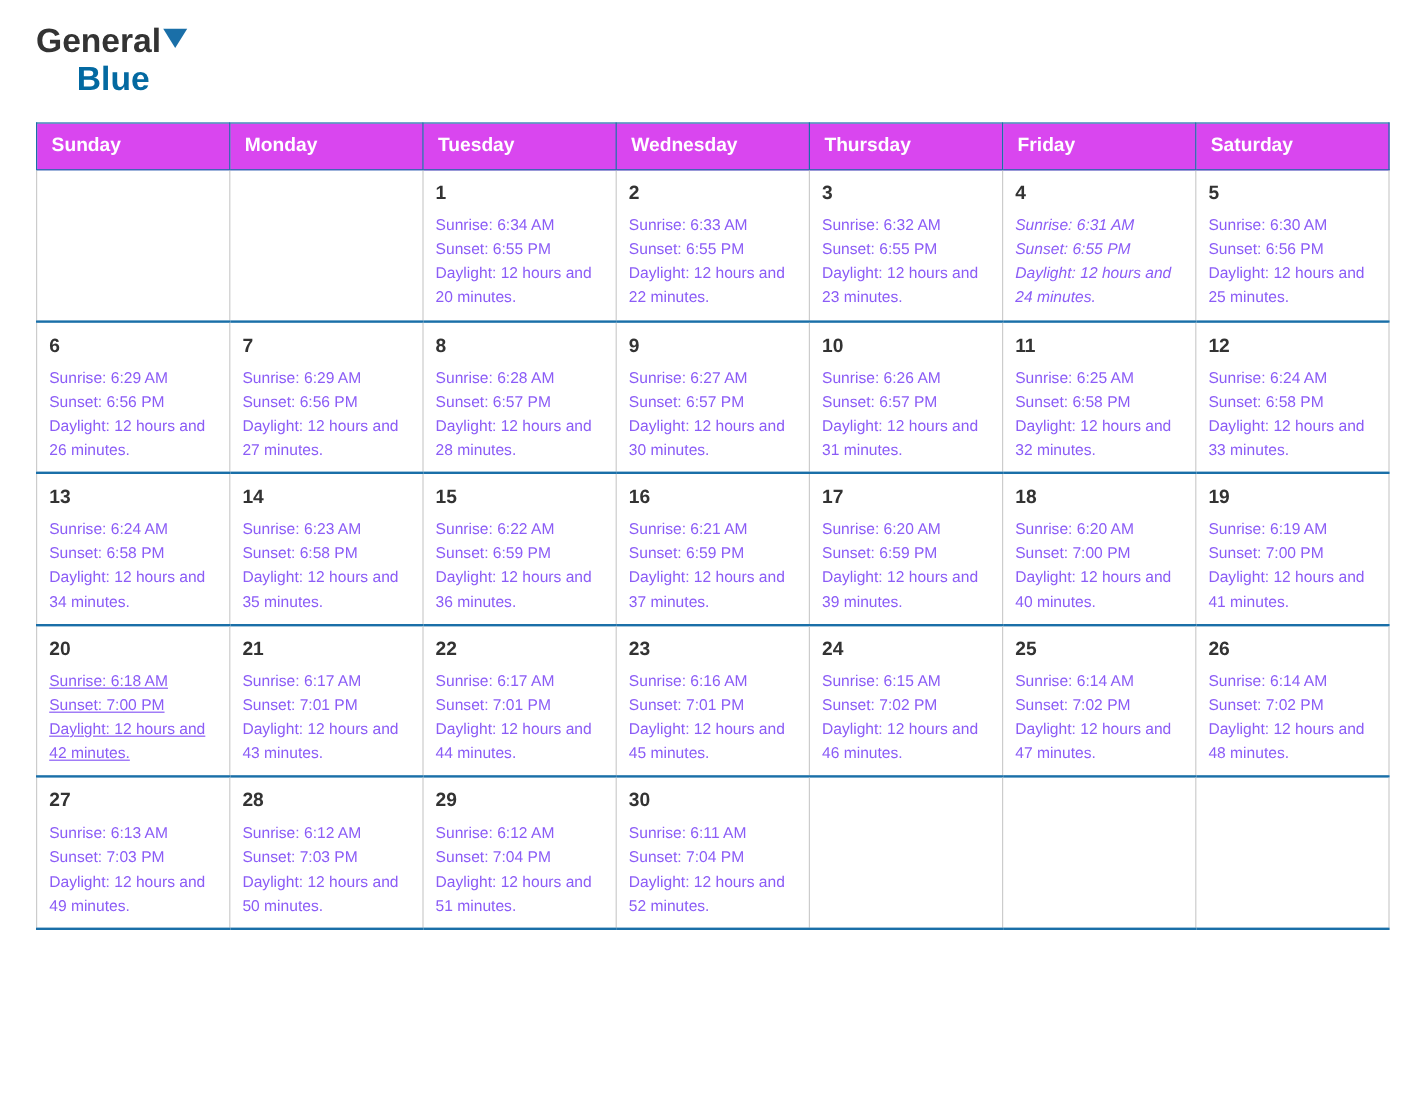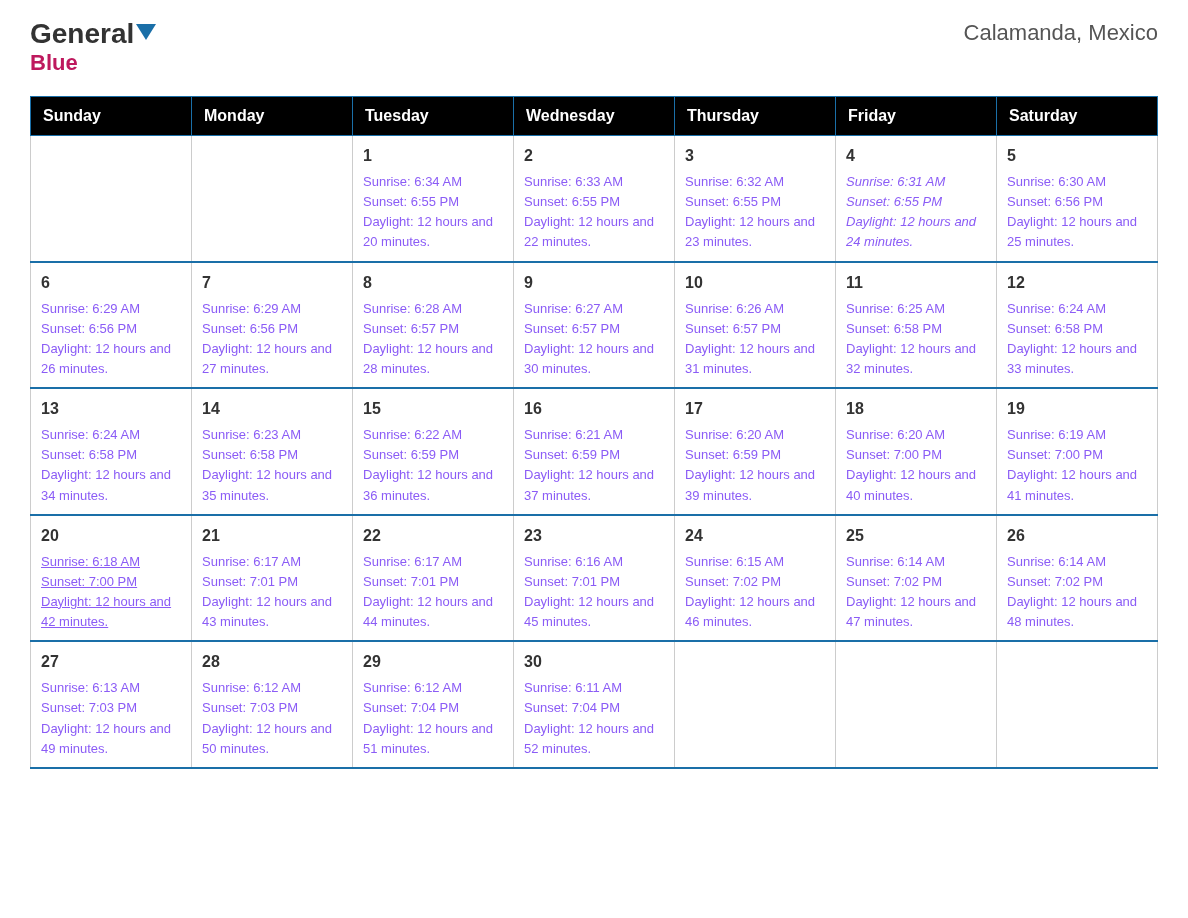--- a/index.html
+++ b/index.html
@@ -37,45 +37,46 @@
       height: 0;
       border-left: 10px solid transparent;
       border-right: 10px solid transparent;
       border-top: 16px solid #1a6fa8;
       margin-left: 2px;
       vertical-align: middle;
       position: relative;
       top: -4px;
     }
     .logo-blue {
-      font-size: 22px;
-      color: #be185d;
+      font-size: 28px;
+      color: #0369a1;
       font-weight: bold;
       margin-top: 2px;
+      margin-left: 34px;
     }
     .title-area {
       text-align: right;
     }
     .month-title {
       font-size: 52px;
       font-weight: normal;
       color: #333;
       line-height: 1.1;
     }
     .location {
       font-size: 22px;
       color: #555;
     }
     .calendar {
       width: 100%;
       border-collapse: collapse;
       border: 1px solid #aaa;
     }
     .calendar thead tr th {
-      background-color: #000000;
+      background-color: #d946ef;
       color: #fff;
       font-size: 16px;
       font-weight: bold;
       padding: 10px 12px;
       text-align: left;
       border: 1px solid #1a6fa8;
     }
     .calendar tbody tr td {
       width: 14.28%;
       vertical-align: top;
@@ -106,21 +107,20 @@
 <body>
 
 <div class="header">
   <div class="logo">
     <div class="logo-text">
       General<span class="logo-triangle"></span>
     </div>
     <div class="logo-blue">Blue</div>
   </div>
   <div class="title-area">
-    <div class="location">Calamanda, Mexico</div>
   </div>
 </div>
 
 <table class="calendar">
   <thead>
     <tr>
     <th>Sunday</th>
         <th>Monday</th>
         <th>Tuesday</th>
         <th>Wednesday</th>

